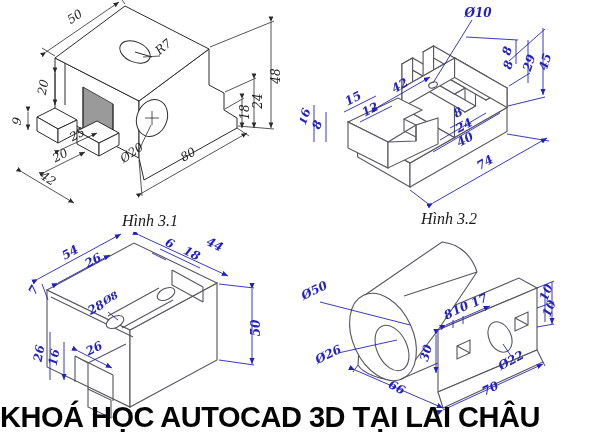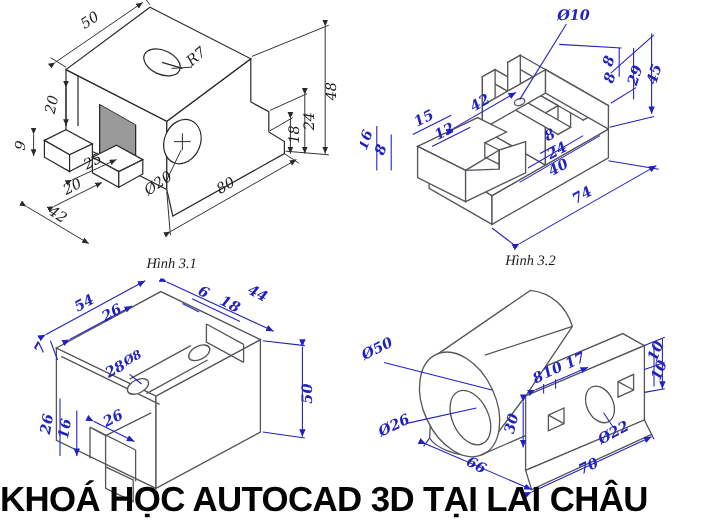--- a/index.html
+++ b/index.html
@@ -10,21 +10,21 @@
   .dimB{fill:#2222c2;font-style:italic;font-weight:bold;font-size:12px;}
   .dimB.sm{font-size:10px;}
   .dimK{fill:#1c1c1c;font-style:italic;font-size:12px;}
   .obj1{stroke:#2a2a2a;stroke-width:1;fill:none;}
   .face1{stroke:#2a2a2a;stroke-width:1;fill:#ffffff;}
   .obj2{stroke:#55555c;stroke-width:1.1;fill:none;}
   .face2{stroke:#55555c;stroke-width:1.1;fill:#ffffff;}
   .dl1{stroke:#2a2a2a;stroke-width:0.8;fill:none;}
   .dl2{stroke:#2222c2;stroke-width:0.9;fill:none;}
   .figcap{position:absolute;font-family:"Liberation Serif",serif;font-style:italic;
-          font-size:12px;color:#1a1a1a;}
+          font-size:16px;color:#1a1a1a;}
   #banner{position:absolute;left:0;top:401px;width:600px;text-align:left;
           font-family:"Liberation Sans",sans-serif;font-weight:bold;font-size:29px;
           letter-spacing:-0.5px;color:#040404;white-space:nowrap;}
 </style>
 </head>
 <body>
 
 <div id="stage">
 
   <svg class="fig" style="left:0;top:0" width="300" height="232" viewBox="0 0 300 232">

